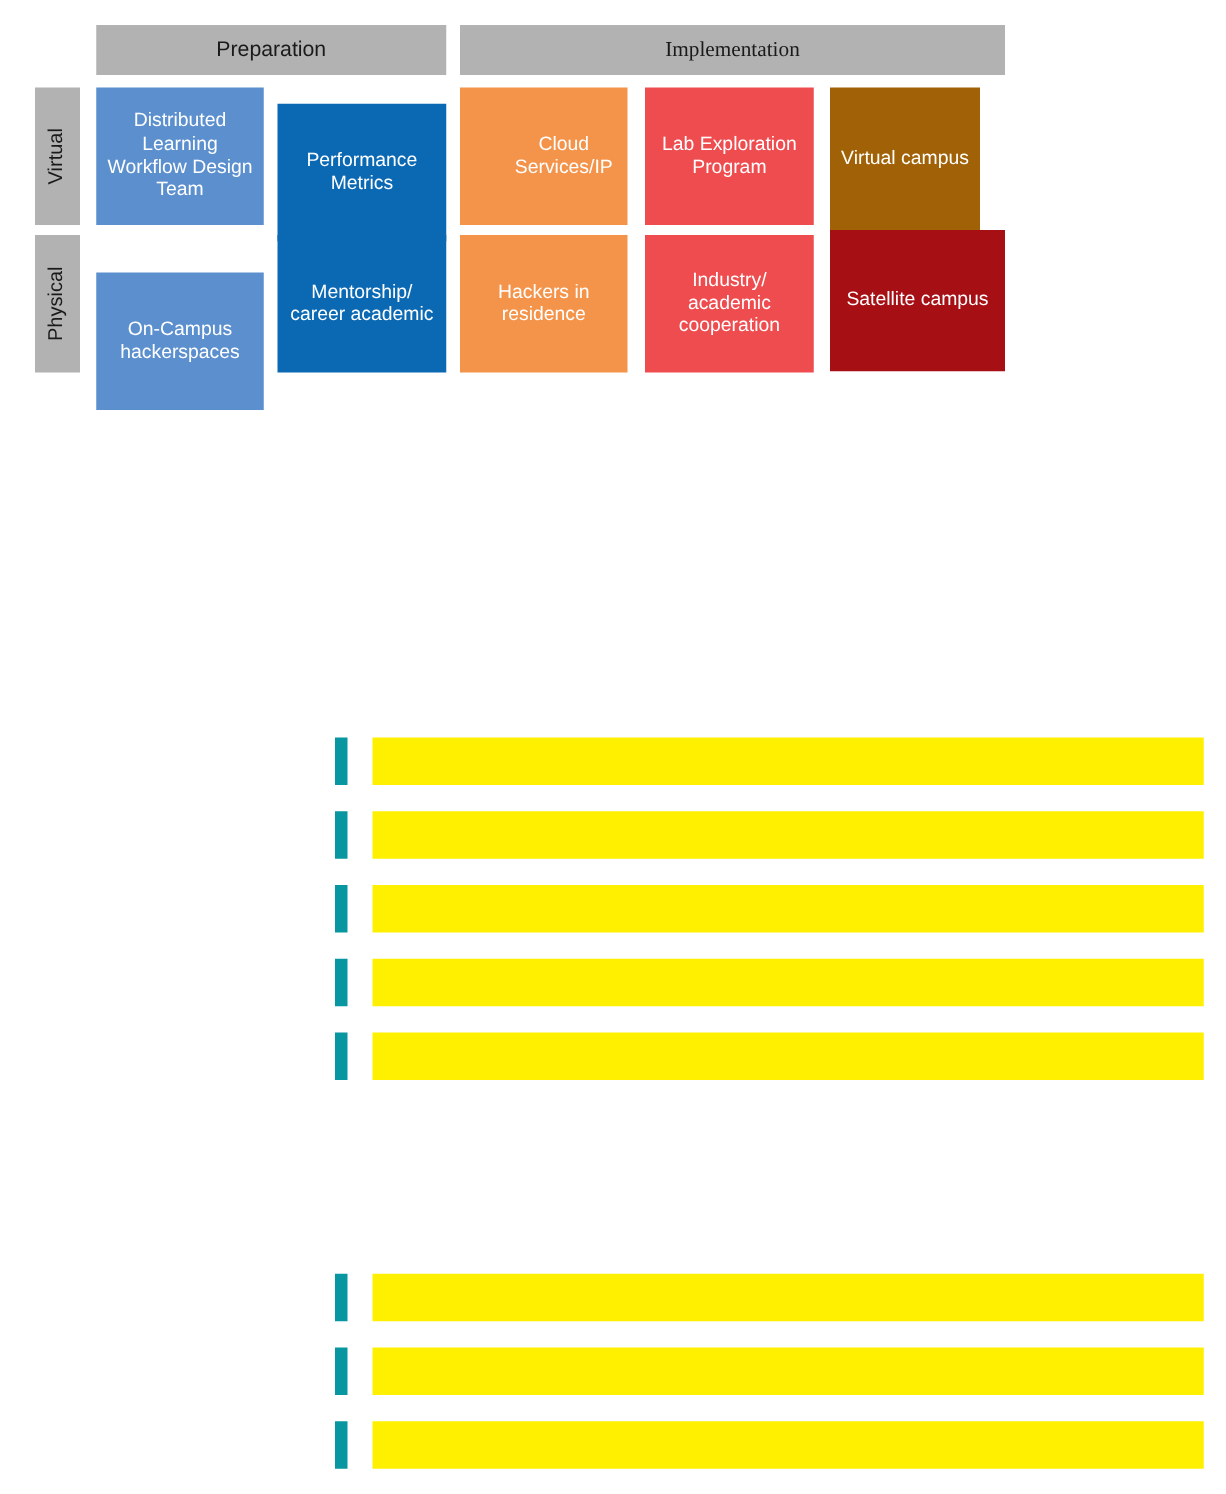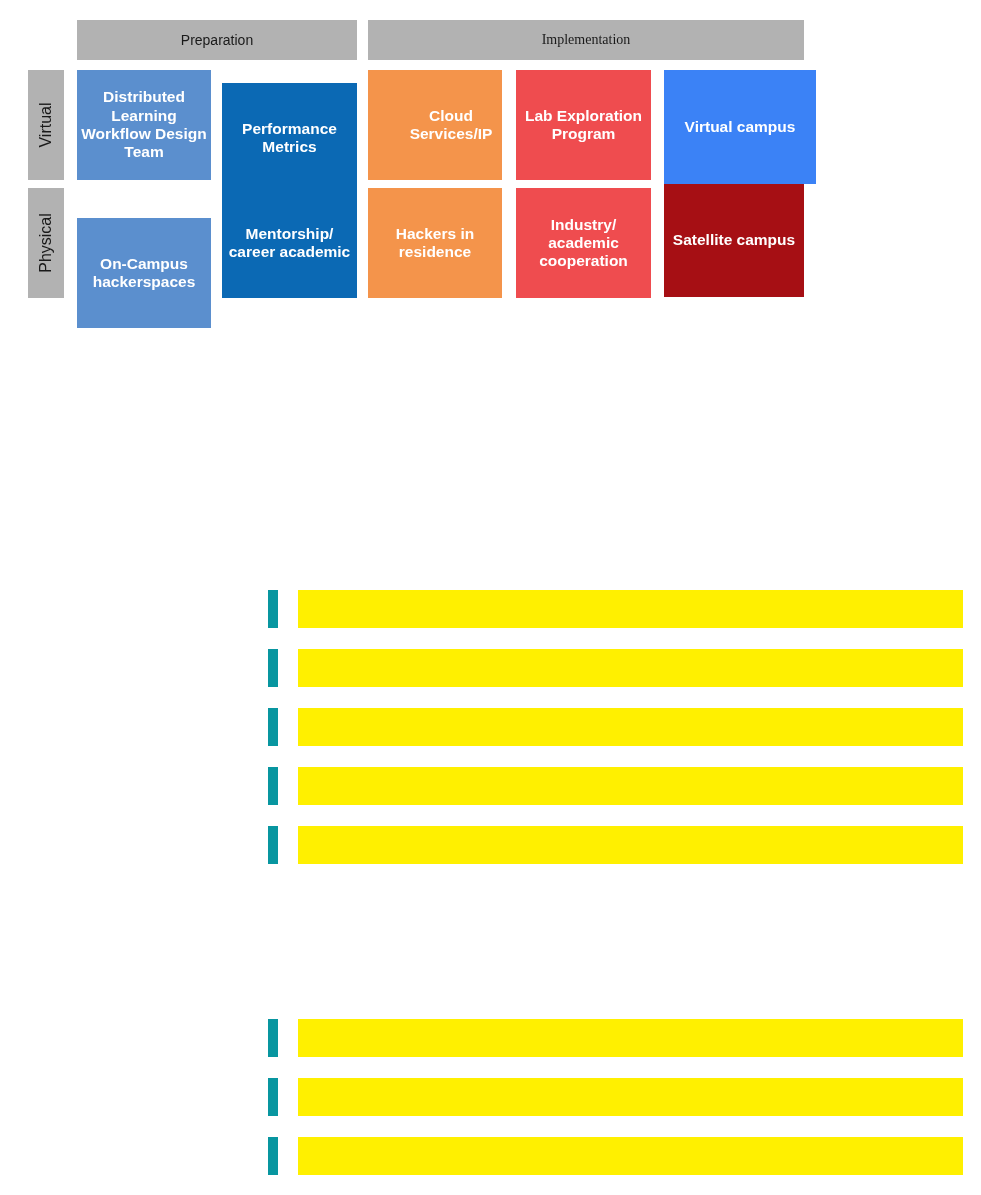--- a/index.html
+++ b/index.html
@@ -23,21 +23,21 @@
     top: 0;
     width: 981px;
     height: 320px;
   }
 
   .col-header {
     position: absolute;
     height: 40px;
     background: #b2b2b2;
     color: #1a1a1a;
-    font-size: 14px;
+    font-size: 17px;
     display: flex;
     align-items: center;
     justify-content: center;
     text-align: center;
     line-height: 1.15;
   }
 
   .row-header {
     position: absolute;
     width: 36px;
@@ -58,21 +58,20 @@
     position: absolute;
     color: #ffffff;
     font-size: 15.5px;
     line-height: 1.18;
     display: flex;
     align-items: center;
     justify-content: center;
     text-align: center;
     padding: 0 4px;
     box-sizing: border-box;
-    font-weight: bold;
   }
 
   
   .bullet-row {
     position: absolute;
   }
   .bullet-marker {
     position: absolute;
     background: #0896a0;
   }
@@ -105,21 +104,21 @@
   </div>
   <div class="cell" style="left: 222px; top: 70px; width: 135px; height: 110px; background: rgb(11, 105, 180); margin-top: 13px;">
     <span>Performance Metrics</span>
   </div>
   <div class="cell" style="left: 368px; top: 70px; width: 134px; height: 110px; background: rgb(244, 148, 75); padding-left: 36px;">
     <span>Cloud Services/IP</span>
   </div>
   <div class="cell" style="left: 516px; top: 70px; width: 135px; height: 110px; background: rgb(239, 76, 79);">
     <span>Lab Exploration Program</span>
   </div>
-  <div class="cell" style="left: 664px; top: 70px; width: 152px; height: 114px; background: #3b82f6;">
+  <div class="cell" style="left: 664px; top: 70px; width: 120px; height: 114px; background: #a16207;">
     <span>Virtual campus</span>
   </div>
   <div class="cell" style="left: 77px; top: 188px; width: 134px; height: 110px; background: rgb(91, 143, 206); margin-top: 30px;">
     <span>On-Campus hackerspaces</span>
   </div>
   <div class="cell" style="left: 222px; top: 188px; width: 135px; height: 110px; background: rgb(11, 105, 180);">
     <span>Mentorship/ career academic</span>
   </div>
   <div class="cell" style="left: 368px; top: 188px; width: 134px; height: 110px; background: rgb(244, 148, 75);">
     <span>Hackers in residence</span>

